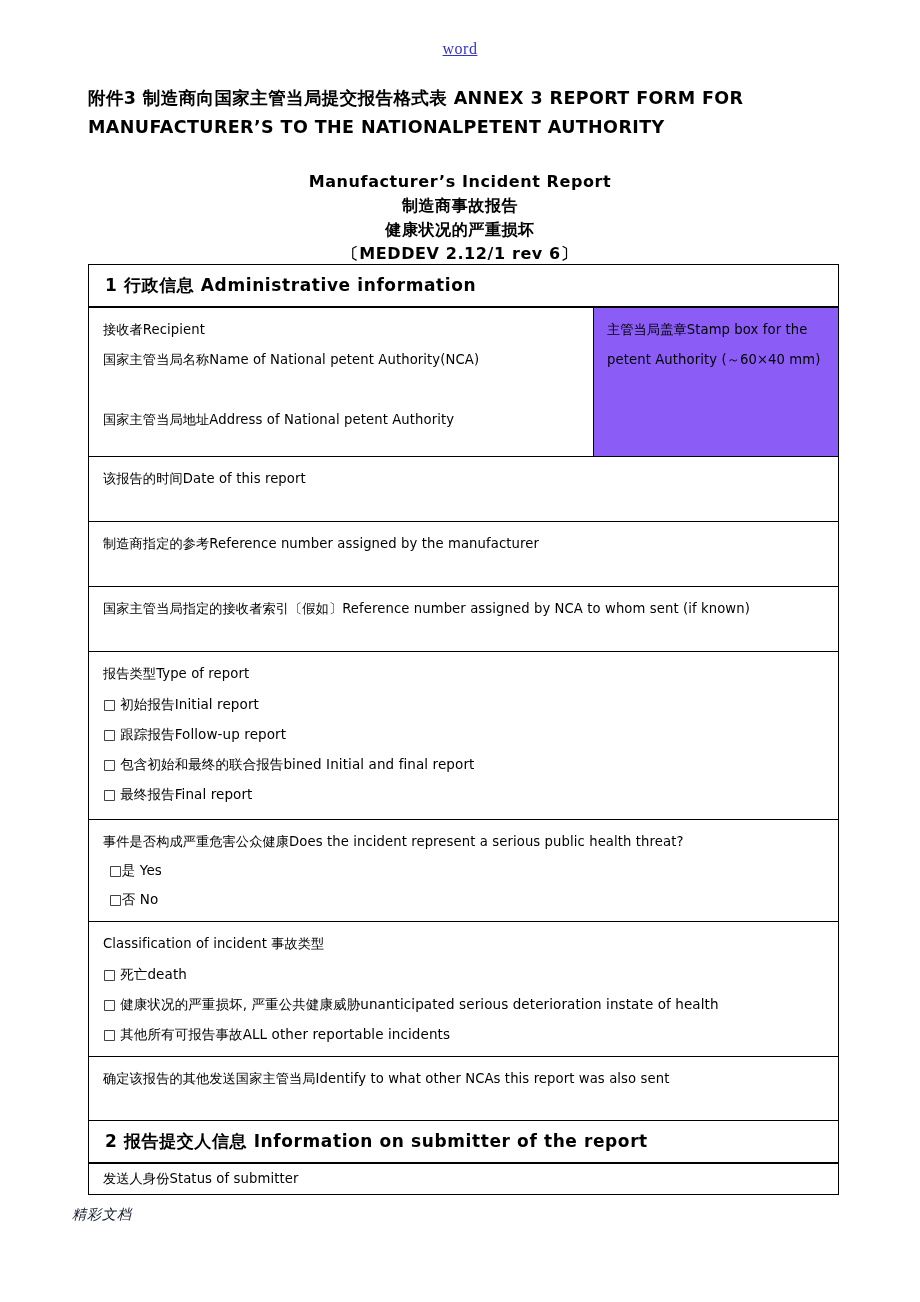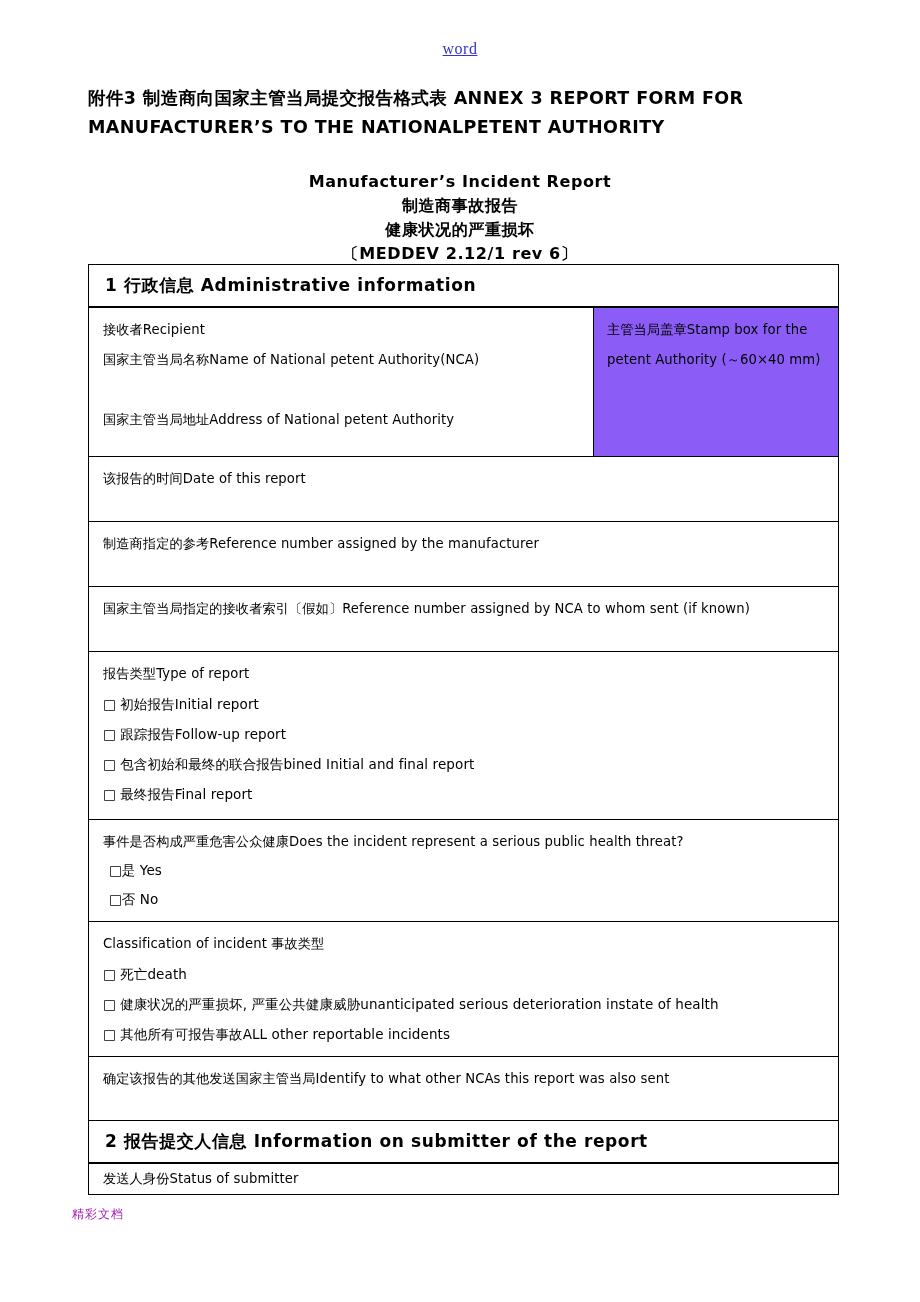--- a/index.html
+++ b/index.html
@@ -131,23 +131,24 @@
     font-family: "DejaVu Sans", sans-serif;
     font-size: 13.5px;
   }
 
   
   .footer {
     position: absolute;
     top: 1206px;
     left: 72px;
     font-family: "Liberation Serif", "DejaVu Serif", serif;
-    font-size: 12px;
-    color: #a21caf;
+    font-size: 14px;
+    color: #0f172a;
     letter-spacing: 1px;
+    font-style: italic;
   }
 </style>
 </head>
 <body>
 
 <div class="page">
 
   <div class="toplink-wrap">
     <a class="toplink" href="#">word</a>
   </div>

